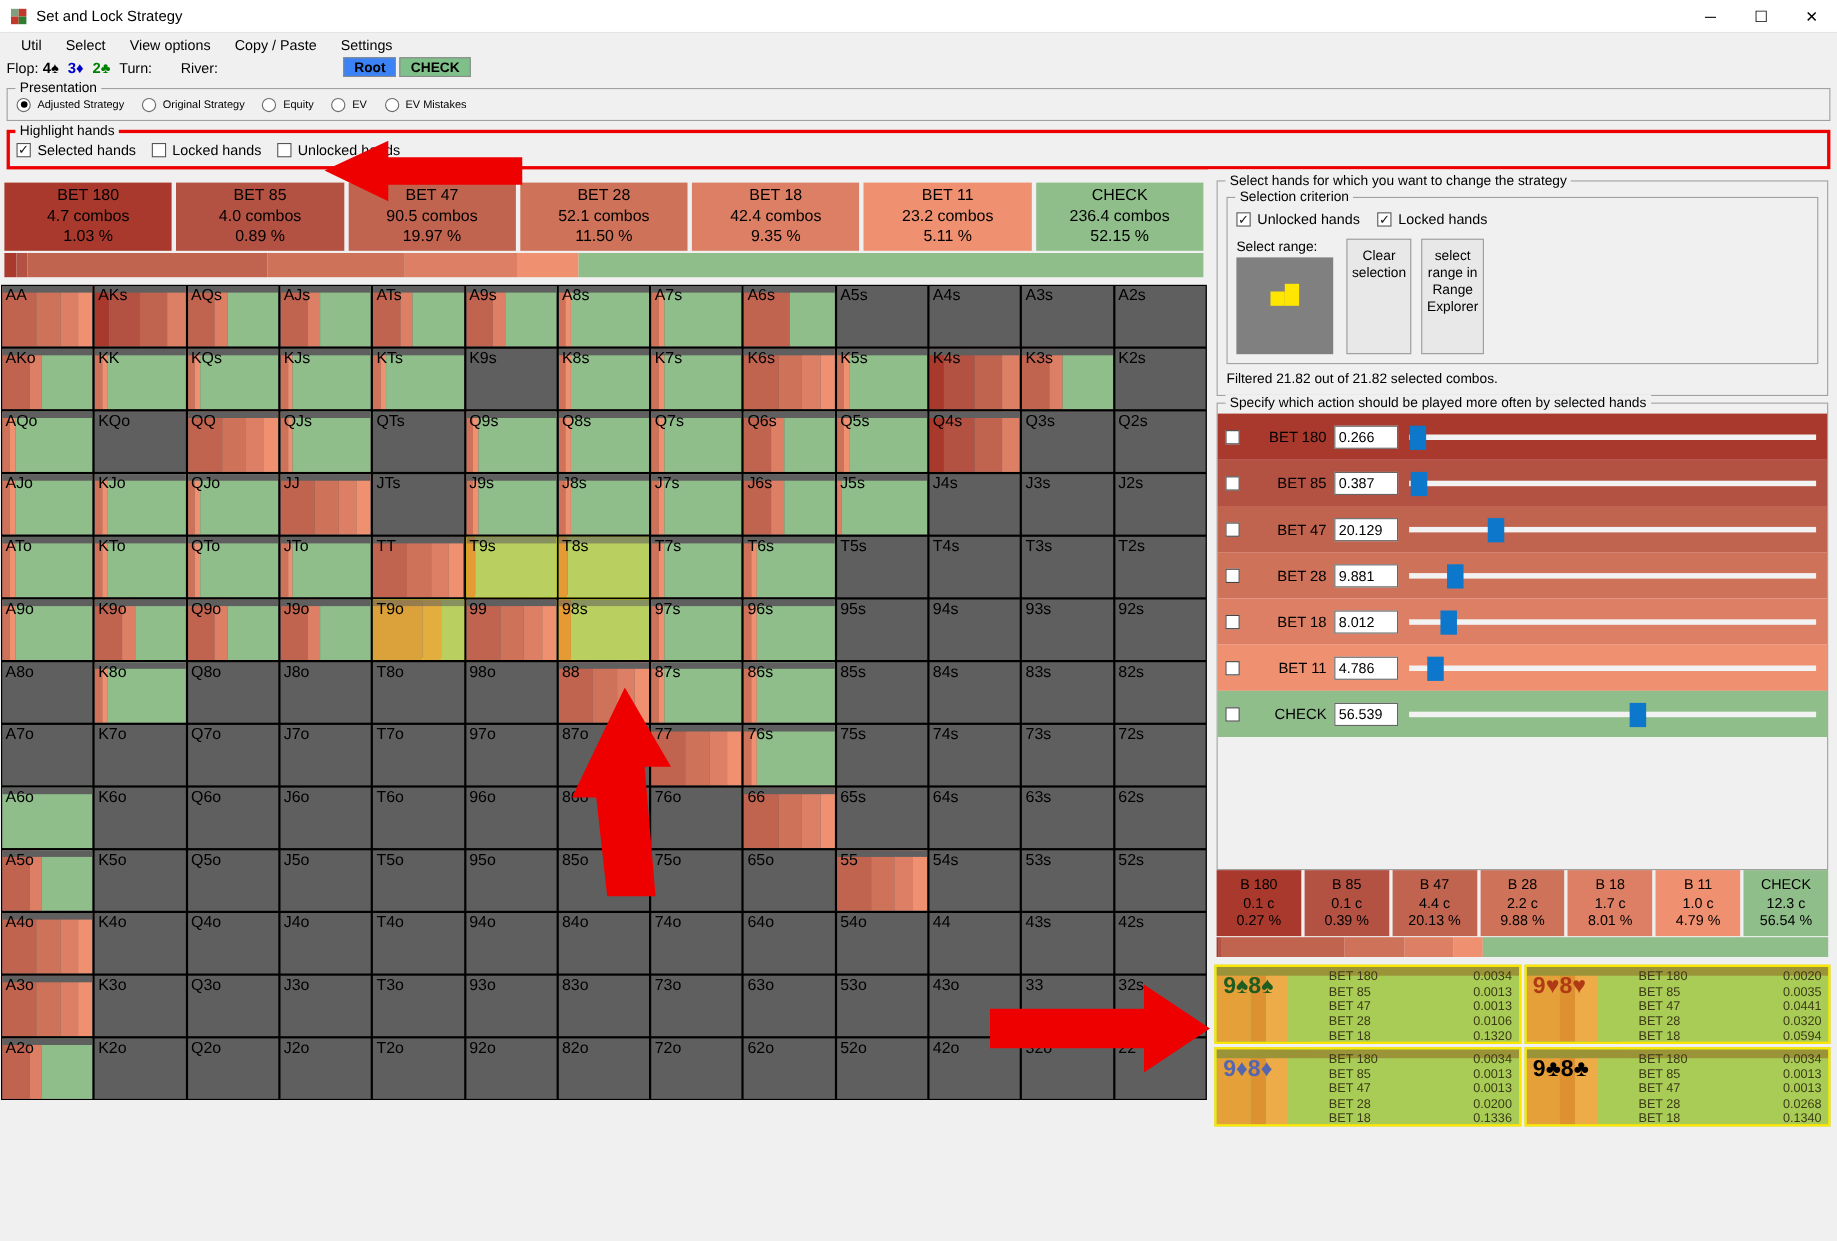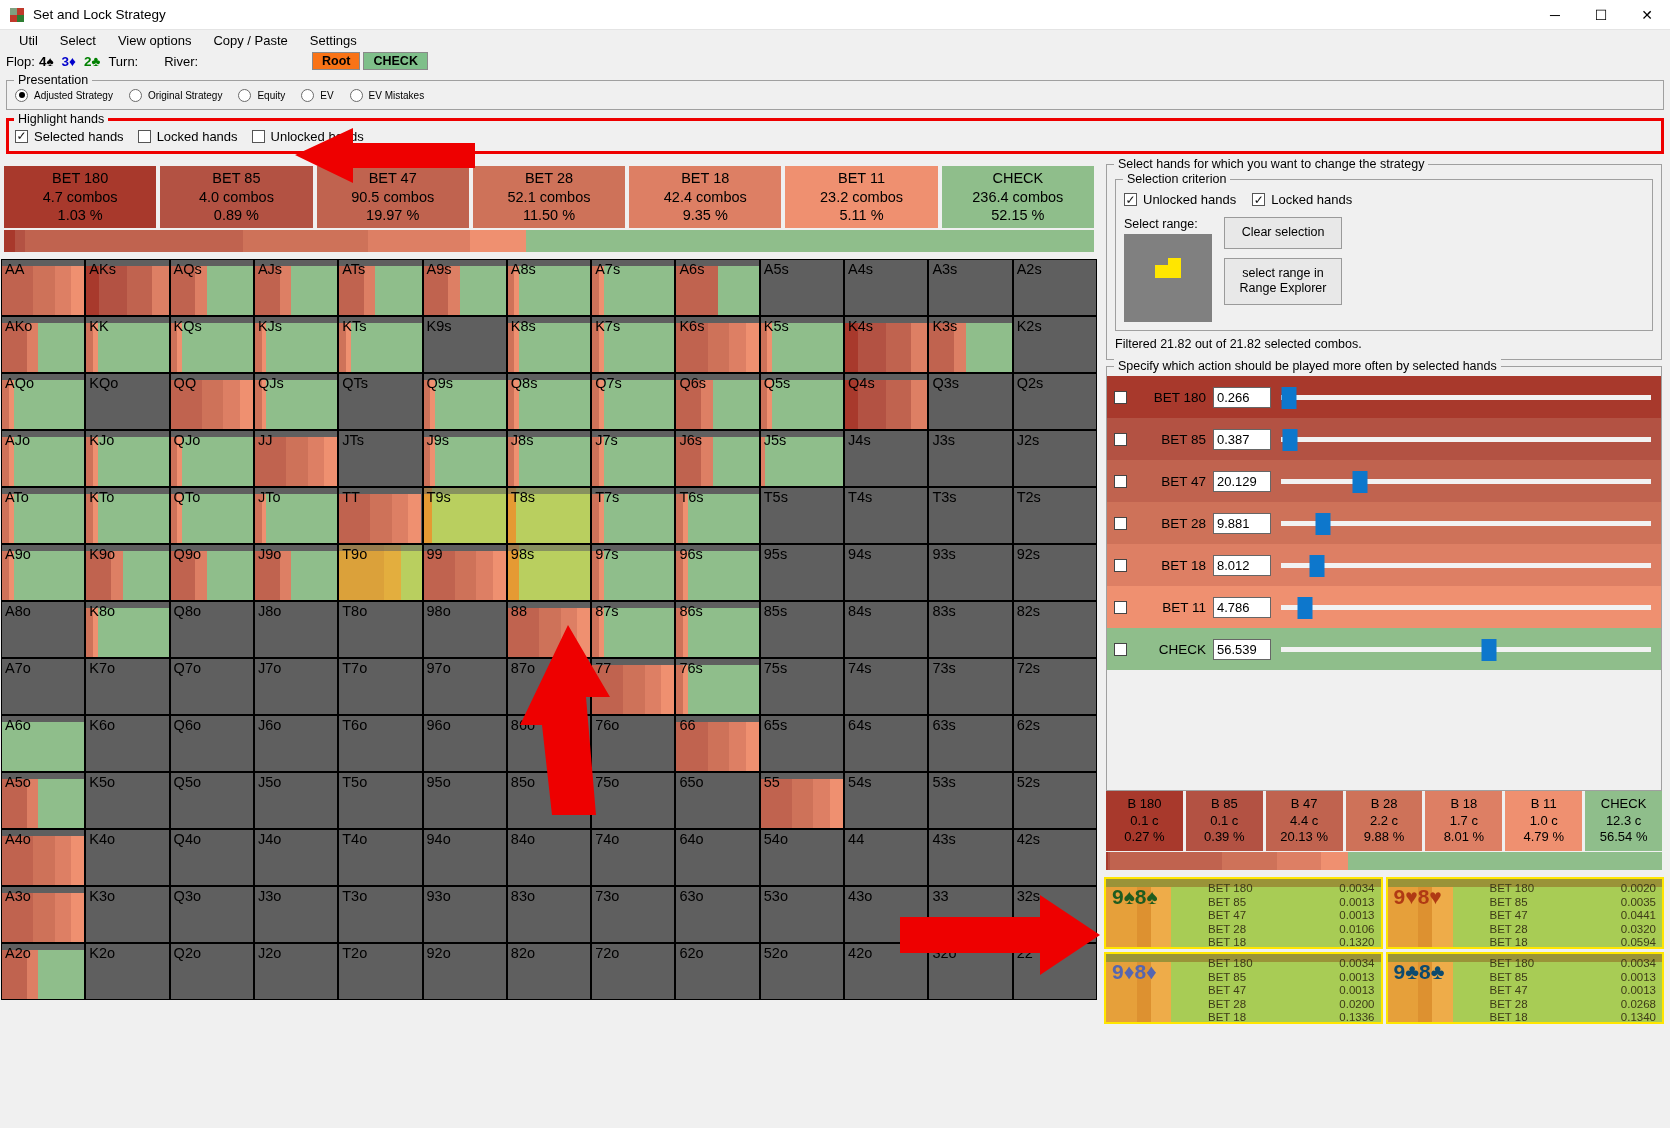--- a/index.html
+++ b/index.html
@@ -41,21 +41,21 @@
 
   
   #boardrow { height:20px; display:flex; align-items:center; padding-left:6px; font-size:13px; gap:0; position:relative; }
   #boardrow .lbl { margin-right:4px; }
   #boardrow .card { font-weight:bold; font-size:13.5px; margin-right:8px; }
   #boardrow .turn { margin-right:26px; }
   #nodepath { position:absolute; left:312px; top:1px; display:flex; gap:3px; }
   #nodepath .node {
     border:1px solid #8a8a8a; padding:1px 9px; font-size:12.5px; font-weight:bold;
   }
-  #nodepath .root { background:#f97316; }
+  #nodepath .root { background:#3b82f6; }
   #nodepath .check { background:#7fbf8a; }
 
   
   .group { border:1px solid #a0a0a0; position:relative; }
   .group > .legend {
     position:absolute; top:-8px; left:7px; background:#f0f0f0; padding:0 4px; font-size:12.5px;
   }
   #presentation { margin:9px 6px 0 6px; height:30px; }
   #presentation .radios { display:flex; align-items:center; height:100%; padding-left:8px; gap:16px; }
   .radio { display:flex; align-items:center; gap:6px; font-size:10px; }
@@ -124,21 +124,21 @@
     width:88px; height:88px; background:#808080; position:relative;
   }
   #rangeMini .mini .blk { position:absolute; background:#ffe600; }
   #exprCol { flex:1; }
   #exprHead { display:flex; align-items:baseline; gap:30px; font-size:12.5px; margin-bottom:3px; }
   #exprHead a { color:#00339c; text-decoration:underline; }
   #exprBox {
     height:66px; background:#fff; border:1px solid #7a7a7a; padding:3px 5px; font-size:13px;
   }
   #exprDash { font-size:12px; color:#333; margin-top:2px; }
-  #sideBtns { display:flex; flex-direction:column; gap:9px; width:118px; }
+  #sideBtns { display:flex; flex-direction:row; gap:9px; width:94px; }
   #sideBtns .btn { padding:7px 4px; font-size:12.5px; text-align:center; line-height:1.25; }
   #filtered { font-size:12.5px; margin:6px 0 0 8px; }
 
   
   #sliderGroup { margin:6px 8px 0 8px; border:1px solid #a0a0a0; position:relative; padding-top:9px; }
   #sliderGroup > .legend { position:absolute; top:-8px; left:7px; background:#f0f0f0; padding:0 4px; font-size:12.5px; }
   .srow { display:flex; align-items:center; height:42px; padding:0 2px 0 3px; }
   .srow .box { width:13px; height:13px; border:1px solid #444; background:#fff; margin-left:4px; }
   .srow .nm { width:86px; text-align:right; font-size:13.5px; padding-right:7px; }
   .srow input.val {
@@ -1520,21 +1520,21 @@
           </div>
         </div>
         <div class="combo">
           <span class="topband"></span>
           <span class="stripes">
             <i style="width:36%;background:#e6a03a"></i>
             <i style="width:16%;background:#dd9130"></i>
             <i style="width:24%;background:#eeac49"></i>
             <i style="width:24%;background:#a8cc55"></i>
           </span>
-          <span class="handlbl" style="color:#0c4a6e">9♣8♣</span>
+          <span class="handlbl" style="color:#000000">9♣8♣</span>
           <div class="rows">
             <div class="rw">
               <span>BET 180</span>
               <span>0.0034</span>
             </div>
             <div class="rw">
               <span>BET 85</span>
               <span>0.0013</span>
             </div>
             <div class="rw">

